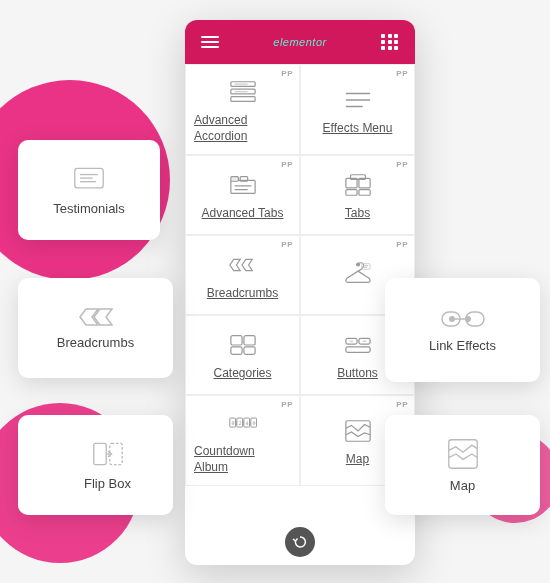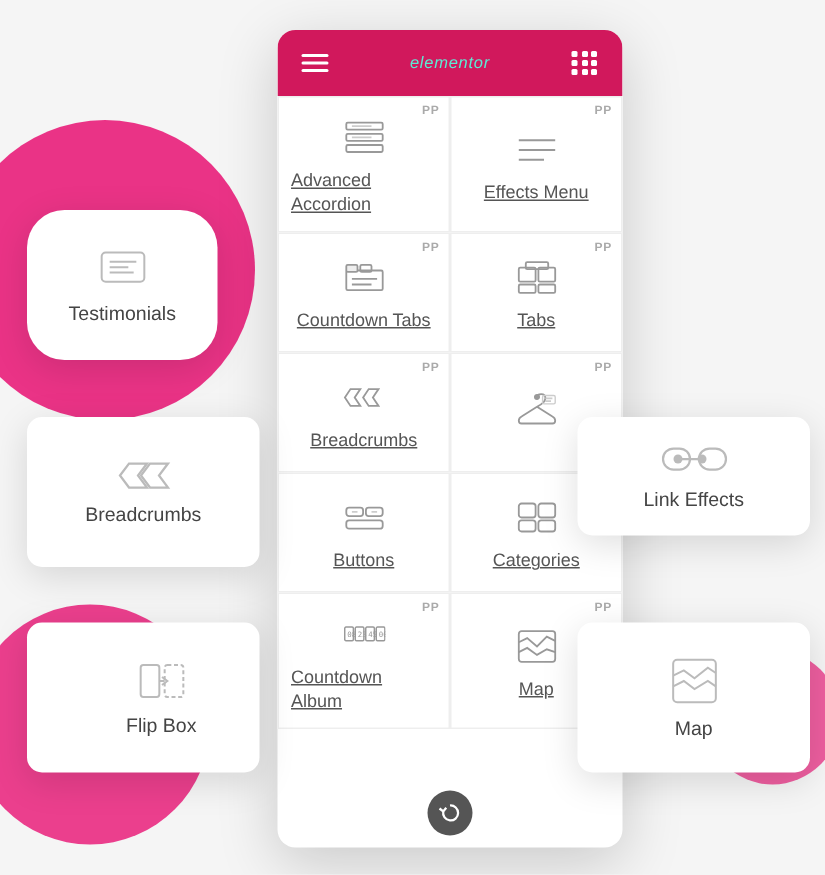--- a/index.html
+++ b/index.html
@@ -201,21 +201,21 @@
       color: #fff;
     }
   </style>
 </head>
 <body>
 
 <div class="bg-shape-left"></div>
 <div class="bg-shape-bottom-left"></div>
 <div class="bg-shape-right"></div>
 
-<div class="floating-card" style="left:18px; top:140px; width:127px; height:100px;border-radius:25px;">
+<div class="floating-card" style="left:18px; top:140px; width:142px; height:100px;">
   <div class="card-icon">
     <svg viewBox="0 0 36 28" width="32" height="28" fill="none" stroke="#bbb" stroke-width="1.5">
       <rect x="2" y="2" width="32" height="22" rx="3"></rect>
       <line x1="8" y1="9" x2="28" y2="9"></line>
       <line x1="8" y1="13" x2="22" y2="13"></line>
       <line x1="8" y1="17" x2="26" y2="17"></line>
     </svg>
   </div>
   <div class="card-label">Testimonials</div>
 </div>
@@ -223,21 +223,21 @@
 <div class="floating-card" style="left:18px; top:278px; width:155px; height:100px;">
   <div class="card-icon">
     <svg viewBox="0 0 36 20" width="36" height="20" fill="none" stroke="#bbb" stroke-width="1.5">
       <polygon points="2,10 8,2 20,2 14,10 20,18 8,18"></polygon>
       <polygon points="16,10 22,2 34,2 28,10 34,18 22,18"></polygon>
     </svg>
   </div>
   <div class="card-label">Breadcrumbs</div>
 </div>
 
-<div class="floating-card" style="right:10px; top:278px; width:155px; height:79px;">
+<div class="floating-card" style="right:10px; top:278px; width:155px; height:104px;">
   <div class="card-icon">
     <svg viewBox="0 0 44 22" width="44" height="22" fill="none" stroke="#bbb" stroke-width="1.5">
       <rect x="1" y="4" width="18" height="14" rx="7"></rect>
       <rect x="25" y="4" width="18" height="14" rx="7"></rect>
       <line x1="13" y1="11" x2="25" y2="11"></line>
       <circle cx="11" cy="11" r="3" fill="#bbb" stroke="none"></circle>
       <circle cx="27" cy="11" r="3" fill="#bbb" stroke="none"></circle>
     </svg>
   </div>
   <div class="card-label">Link Effects</div>
@@ -320,21 +320,21 @@
       <div class="widget-pp-badge">PP</div>
       <div class="widget-icon">
         <svg viewBox="0 0 30 22" fill="none" stroke="#999" stroke-width="1.3">
           <rect x="2" y="6" width="26" height="14" rx="1"></rect>
           <rect x="2" y="2" width="8" height="5" rx="1" fill="#eee" stroke="#999"></rect>
           <rect x="12" y="2" width="8" height="5" rx="1"></rect>
           <line x1="6" y1="12" x2="24" y2="12"></line>
           <line x1="6" y1="16" x2="20" y2="16"></line>
         </svg>
       </div>
-      <div class="widget-label">Countdown Tabs</div>
+      <div class="widget-label">Advanced Tabs</div>
     </div>
 
     <div class="widget-item">
       <div class="widget-pp-badge">PP</div>
       <div class="widget-icon">
         <svg viewBox="0 0 30 26" fill="none" stroke="#999" stroke-width="1.3">
           <rect x="2" y="6" width="12" height="10" rx="1"></rect>
           <rect x="16" y="6" width="12" height="10" rx="1"></rect>
           <rect x="2" y="18" width="12" height="6" rx="1"></rect>
           <rect x="16" y="18" width="12" height="6" rx="1"></rect>
@@ -365,41 +365,41 @@
           <rect x="19" y="3" width="9" height="6" rx="1" stroke="#ccc" stroke-width="1"></rect>
           <line x1="21" y1="5" x2="26" y2="5" stroke="#ccc"></line>
           <line x1="21" y1="7" x2="25" y2="7" stroke="#ccc"></line>
         </svg>
       </div>
       <div class="widget-label"></div>
     </div>
 
     <div class="widget-item">
       <div class="widget-icon">
+        <svg viewBox="0 0 30 24" fill="none" stroke="#999" stroke-width="1.3">
+          <rect x="2" y="2" width="12" height="10" rx="2"></rect>
+          <rect x="16" y="2" width="12" height="10" rx="2"></rect>
+          <rect x="2" y="14" width="12" height="8" rx="2"></rect>
+          <rect x="16" y="14" width="12" height="8" rx="2"></rect>
+        </svg>
+      </div>
+      <div class="widget-label">Categories</div>
+    </div>
+
+    <div class="widget-item">
+      <div class="widget-icon">
         <svg viewBox="0 0 30 22" fill="none" stroke="#999" stroke-width="1.3">
           <rect x="2" y="4" width="12" height="6" rx="2"></rect>
           <rect x="16" y="4" width="12" height="6" rx="2"></rect>
           <rect x="2" y="13" width="26" height="6" rx="2"></rect>
           <line x1="6" y1="7" x2="10" y2="7" stroke="#ccc"></line>
           <line x1="20" y1="7" x2="24" y2="7" stroke="#ccc"></line>
         </svg>
       </div>
       <div class="widget-label">Buttons</div>
-    </div>
-
-    <div class="widget-item">
-      <div class="widget-icon">
-        <svg viewBox="0 0 30 24" fill="none" stroke="#999" stroke-width="1.3">
-          <rect x="2" y="2" width="12" height="10" rx="2"></rect>
-          <rect x="16" y="2" width="12" height="10" rx="2"></rect>
-          <rect x="2" y="14" width="12" height="8" rx="2"></rect>
-          <rect x="16" y="14" width="12" height="8" rx="2"></rect>
-        </svg>
-      </div>
-      <div class="widget-label">Categories</div>
     </div>
 
     <div class="widget-item">
       <div class="widget-pp-badge">PP</div>
       <div class="widget-icon">
         <svg viewBox="0 0 34 14" fill="none" stroke="#999" stroke-width="1.2">
           <rect x="1" y="1" width="7" height="11" rx="1"></rect>
           <rect x="9.5" y="1" width="7" height="11" rx="1"></rect>
           <text x="3" y="9" font-size="6" fill="#999" stroke="none" font-family="monospace">08</text>
           <text x="11.5" y="9" font-size="6" fill="#999" stroke="none" font-family="monospace">23</text>

